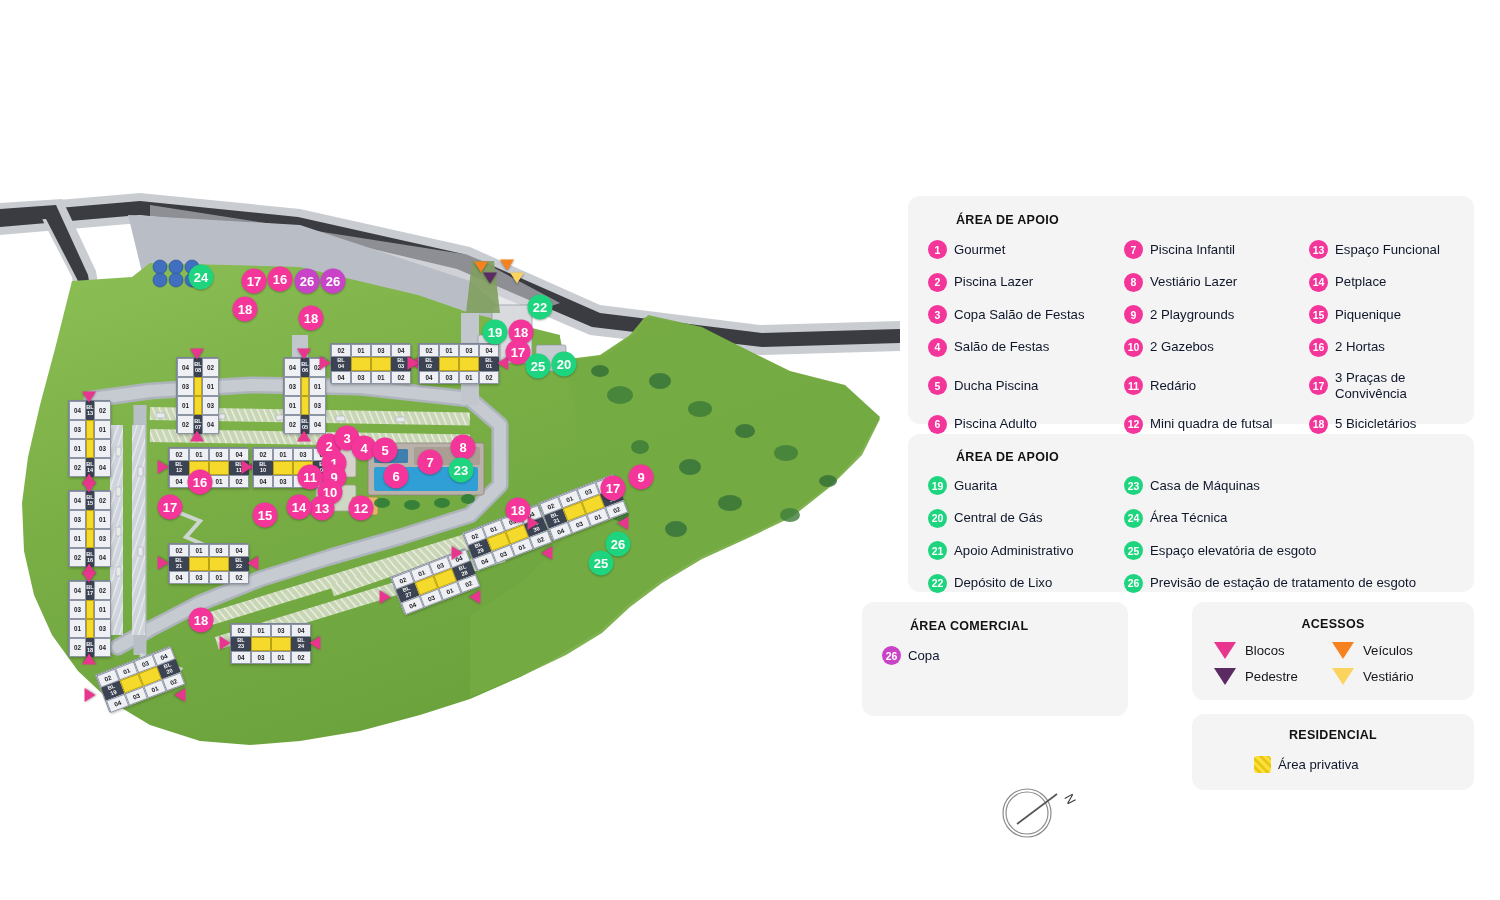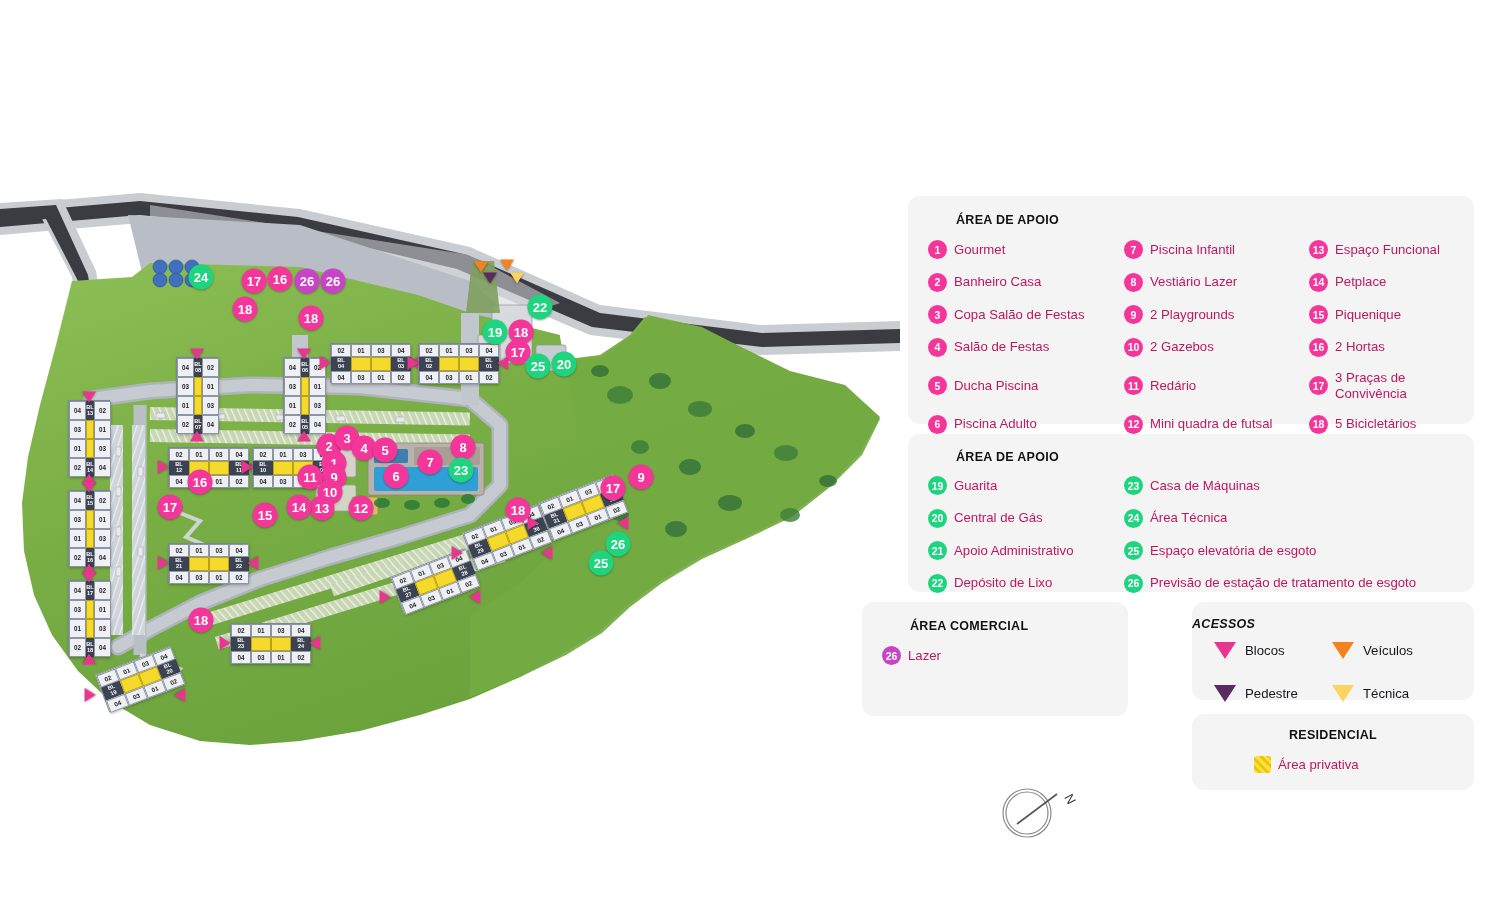--- a/index.html
+++ b/index.html
@@ -75,21 +75,21 @@
   }
   .leg-item { display: flex; align-items: center; gap: 7px; }
   .leg-badge {
     flex: 0 0 auto; width: 19px; height: 19px; border-radius: 50%;
     display: flex; align-items: center; justify-content: center;
     font-size: 10.5px; font-weight: 600; color: #fff;
   }
   .leg-badge.pink   { background: #f4369a; }
   .leg-badge.green  { background: #1fd47f; }
   .leg-badge.purple { background: #c843c8; }
-  .leg-label { font-size: 13.2px; font-weight: 400; color: #be185d; line-height: 1.18; }
+  .leg-label { font-size: 13.2px; font-weight: 400; color: #0f172a; line-height: 1.18; }
 
   #panel-lazer  { left: 908px; top: 196px; width: 566px; height: 228px; }
   #panel-apoio  { left: 908px; top: 434px; width: 566px; height: 158px; }
   #panel-comercial { left: 862px; top: 602px; width: 266px; height: 114px; }
   #panel-acessos   { left: 1192px; top: 602px; width: 282px; height: 98px; }
   #panel-residencial { left: 1192px; top: 714px; width: 282px; height: 76px; }
 
   #lazer-grid, #apoio-grid { display: grid; }
   #lazer-grid { grid-template-columns: 196px 185px 1fr; row-gap: 13.5px; }
   #apoio-grid { grid-template-columns: 196px 1fr; row-gap: 13.5px; }
@@ -630,21 +630,21 @@
         <div class="leg-item">
           <span class="leg-badge pink">7</span>
           <span class="leg-label">Piscina Infantil</span>
         </div>
         <div class="leg-item">
           <span class="leg-badge pink">13</span>
           <span class="leg-label">Espaço Funcional</span>
         </div>
         <div class="leg-item">
           <span class="leg-badge pink">2</span>
-          <span class="leg-label">Banheiro Casa</span>
+          <span class="leg-label">Piscina Lazer</span>
         </div>
         <div class="leg-item">
           <span class="leg-badge pink">8</span>
           <span class="leg-label">Vestiário Lazer</span>
         </div>
         <div class="leg-item">
           <span class="leg-badge pink">14</span>
           <span class="leg-label">Petplace</span>
         </div>
         <div class="leg-item">
@@ -734,43 +734,43 @@
           <span class="leg-label">Previsão de estação de tratamento de esgoto</span>
         </div>
       </div>
 </div>
 
 <div class="panel" id="panel-comercial">
   <div class="panel-title" style="position:absolute;left:48px;top:17px;">ÁREA COMERCIAL</div>
   <div id="comercial-list" style="position:absolute;left:20px;top:44px;">
         <div class="leg-item">
           <span class="leg-badge purple">26</span>
-          <span class="leg-label">Lazer</span>
+          <span class="leg-label">Copa</span>
         </div>
       </div>
 </div>
 
 <div class="panel" id="panel-acessos">
-  <div class="panel-title" style="position:absolute;left:0;top:15px;width:282px;text-align:left;font-style:italic;">ACESSOS</div>
-  <div id="acessos-grid" style="position:absolute;left:22px;top:40px;display:grid;grid-template-columns:118px 1fr;row-gap:26px;">
+  <div class="panel-title" style="position:absolute;left:0;top:15px;width:282px;text-align:center;">ACESSOS</div>
+  <div id="acessos-grid" style="position:absolute;left:22px;top:40px;display:grid;grid-template-columns:118px 1fr;row-gap:9px;">
         <div class="acc-row">
           <span class="acc-tri c-blocos"></span>
           <span class="acc-label">Blocos</span>
         </div>
         <div class="acc-row">
           <span class="acc-tri c-veiculos"></span>
           <span class="acc-label">Veículos</span>
         </div>
         <div class="acc-row">
           <span class="acc-tri c-pedestre"></span>
           <span class="acc-label">Pedestre</span>
         </div>
         <div class="acc-row">
           <span class="acc-tri c-servicos"></span>
-          <span class="acc-label">Técnica</span>
+          <span class="acc-label">Vestiário</span>
         </div>
       </div>
 </div>
 
 <div class="panel" id="panel-residencial">
   <div class="panel-title" style="position:absolute;left:0;top:14px;width:282px;text-align:center;">RESIDENCIAL</div>
   <div id="residencial-list" style="position:absolute;left:62px;top:42px;">
         <div class="leg-item">
           <span class="priv-swatch"></span>
           <span class="leg-label">Área privativa</span>

